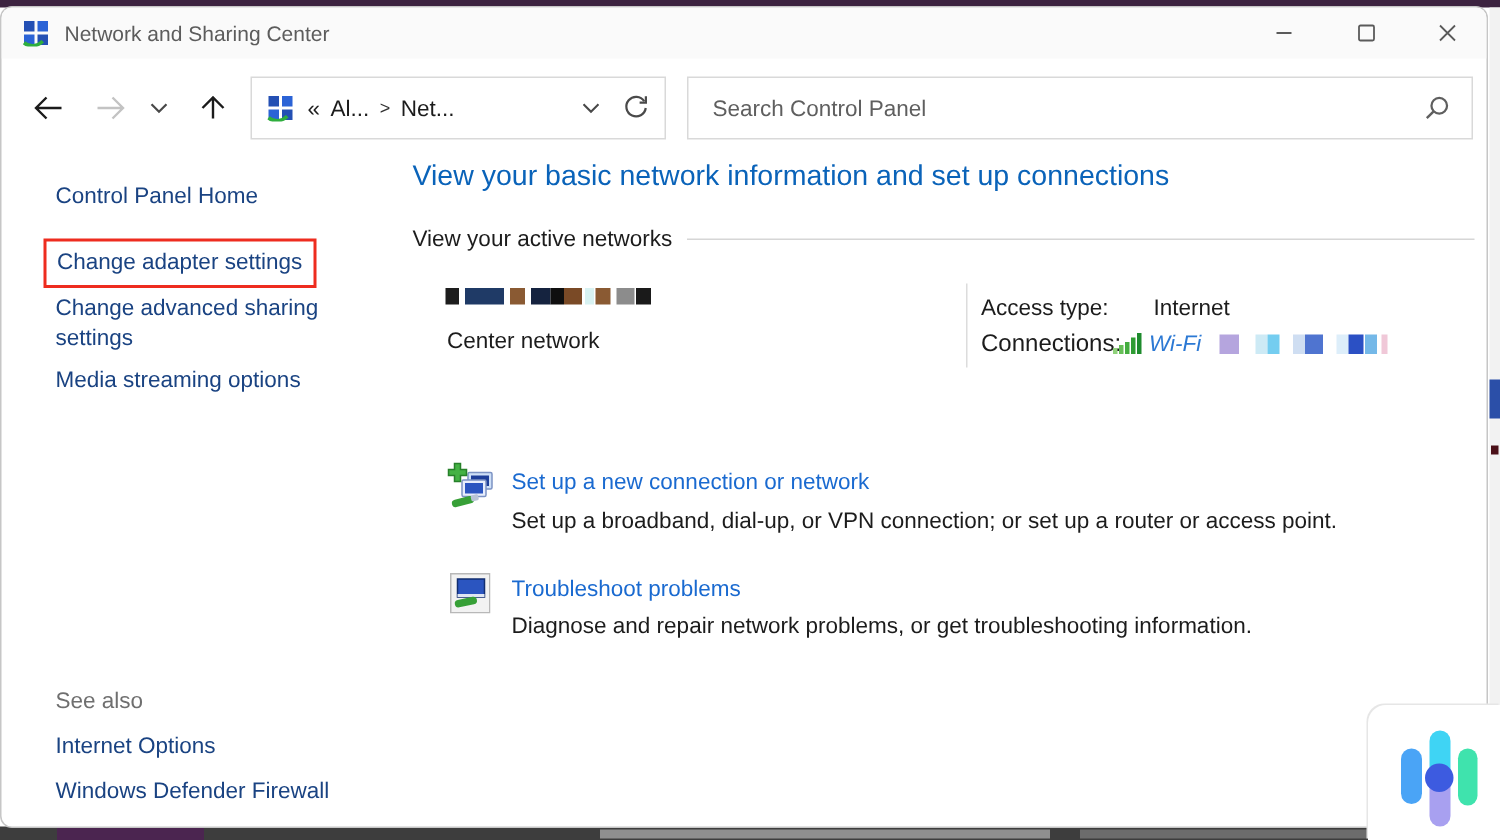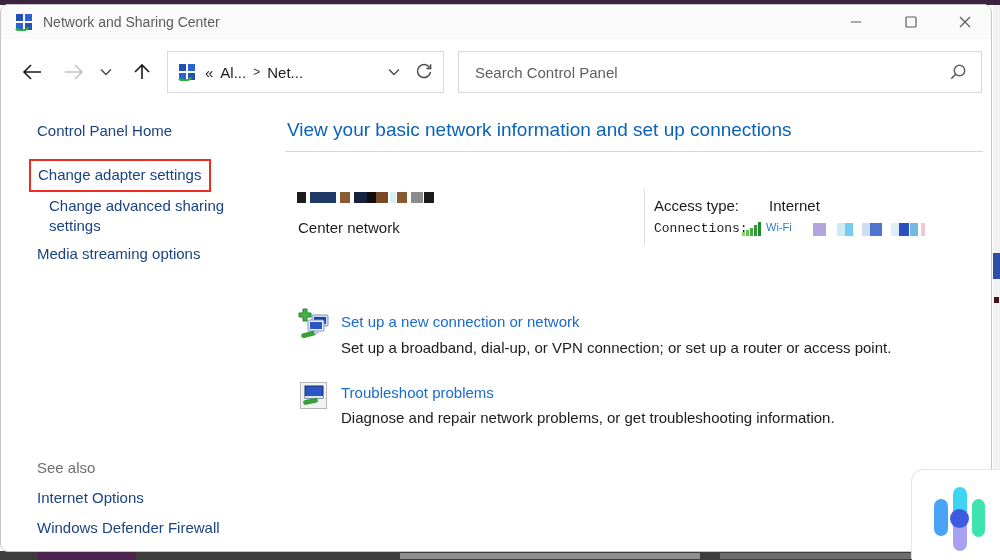--- a/index.html
+++ b/index.html
@@ -57,44 +57,44 @@
     border:0; outline:0; flex:1; font-family:inherit; font-size:15px; color:#333; background:transparent;
   }
   .searchbox input::placeholder { color:#5f5f5f; opacity:1; }
   .searchbox .mag { flex:0 0 auto; }
 
   
   .side-link { position:absolute; font-size:15px; color:var(--sidebar-navy,#1a4382); cursor:pointer; }
   .sl-home { left:36px; top:117px; }
   .hl-box { position:absolute; left:28px; top:154px; border:2px solid var(--highlight-red,#ee2c1f); padding:5px 8px 6px 7px; }
   .hl-box .side-link-in { font-size:15px; color:var(--sidebar-navy,#1a4382); cursor:pointer; }
-  .sl-advanced { left:36px; top:191px; width:182px; line-height:20px;margin-left:12px; }
+  .sl-advanced { left:36px; top:191px; width:182px; line-height:20px; }
   .sl-media { left:36px; top:240px; }
   .sl-seealso { left:36px; top:454px; color:var(--muted-gray,#6f6f6f); cursor:default;text-align:right; }
   .sl-inet { left:36px; top:484px; }
   .sl-fw { left:36px; top:514px; }
 
   
   .page-heading { position:absolute; left:274px; top:102px; font-size:19px; color:var(--heading-blue,#0a63b9); }
   .section-row { position:absolute; left:274px; width:708px; display:flex; align-items:center; }
   .section-row .lbl { font-size:15px; color:var(--text-dark,#1c1c1c); white-space:nowrap; }
   .section-row .rule { flex:1; height:1px; background:var(--rule-gray,#d6d6d6); margin-left:10px; }
   .sr-active { top:146px; }
   .sr-settings { top:277px; }
 
   .redact { display:flex; align-items:center; }
   .redact span { display:inline-block; height:100%; }
   .nm-blocks { position:absolute; left:296px; top:187px; height:11px; }
   .net-profile { position:absolute; left:297px; top:214px; font-size:15px; color:var(--text-dark,#1c1c1c); }
   .vdiv { position:absolute; left:643px; top:184px; width:1px; height:56px; background:#dcdcdc; }
   .acc-lbl { position:absolute; left:653px; top:192px; font-size:15px; color:var(--text-dark,#1c1c1c); }
   .acc-val { position:absolute; left:768px; top:192px; font-size:15px; color:var(--text-dark,#1c1c1c); }
-  .con-lbl { position:absolute; left:653px; top:216px; font-size:13px; color:var(--text-dark,#1c1c1c);font-family:Liberation Mono, monospace; }
+  .con-lbl { position:absolute; left:653px; top:216px; font-size:16px; color:var(--text-dark,#1c1c1c); }
   .wifi-ico { position:absolute; left:741px; top:217px; width:20px; height:14px; }
-  .wifi-link { position:absolute; left:765px; top:216px; font-size:11px; color:var(--wifi-link-blue,#2c79d4); cursor:pointer; }
+  .wifi-link { position:absolute; left:765px; top:216px; font-size:15px; color:var(--wifi-link-blue,#2c79d4); cursor:pointer;font-style:italic; }
   .ssid-blocks { position:absolute; left:812px; top:218px; height:13px; }
 
   .task-icon1 { position:absolute; left:297px; top:303px; width:32px; height:32px; }
   .task-title1 { position:absolute; left:340px; top:308px; }
   .task-desc1 { position:absolute; left:340px; top:334px; }
   .task-icon2 { position:absolute; left:299px; top:377px; width:27px; height:27px; }
   .task-title2 { position:absolute; left:340px; top:379px; }
   .task-desc2 { position:absolute; left:340px; top:404px; }
   .task-title { font-size:15px; color:var(--link-blue,#1a6ad0); cursor:pointer; }
   .task-desc { font-size:15px; color:var(--text-dark,#1c1c1c); }
@@ -222,23 +222,24 @@
     <a class="side-link sl-home">Control Panel Home</a>
     <div class="hl-box">
       <a class="side-link-in">Change adapter settings</a>
     </div>
     <a class="side-link sl-advanced">Change advanced sharing settings</a>
     <a class="side-link sl-media">Media streaming options</a>
     <div class="side-link sl-seealso">See also</div>
     <a class="side-link sl-inet">Internet Options</a>
     <a class="side-link sl-fw">Windows Defender Firewall</a>
 
-    <h1 class="page-heading" style="margin:12px;font-weight:normal;">View your basic network information and set up connections</h1>
+    <h1 class="page-heading" style="margin:0;font-weight:normal;">View your basic network information and set up connections</h1>
 
     <div class="section-row sr-active">
+      <span class="lbl">View your active networks</span>
       <span class="rule"></span>
     </div>
 
     <div class="redact nm-blocks">
         <span style="width: 9px; background: rgb(29, 29, 29);"></span>
         <span style="width: 4px; background: transparent;"></span>
         <span style="width: 26px; background: rgb(31, 58, 102);"></span>
         <span style="width: 4px; background: transparent;"></span>
         <span style="width: 10px; background: rgb(138, 90, 51);"></span>
         <span style="width: 4px; background: transparent;"></span>

